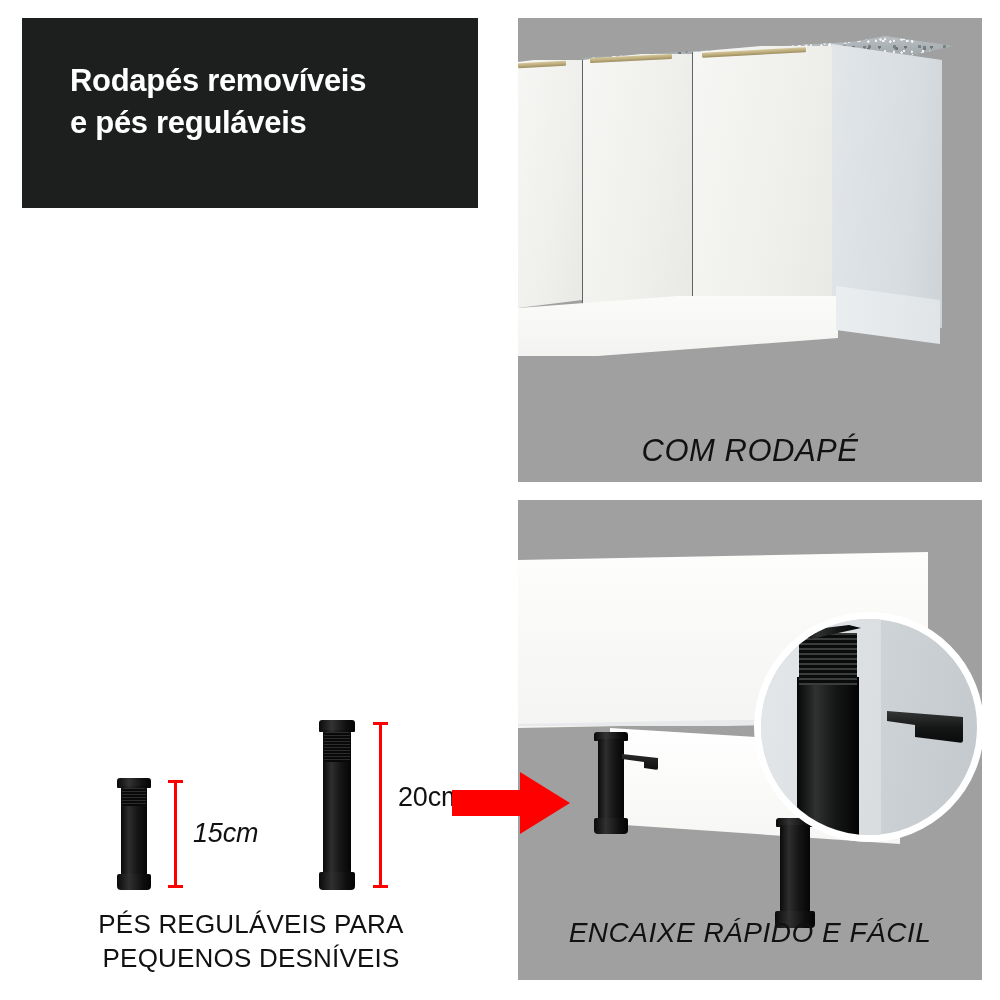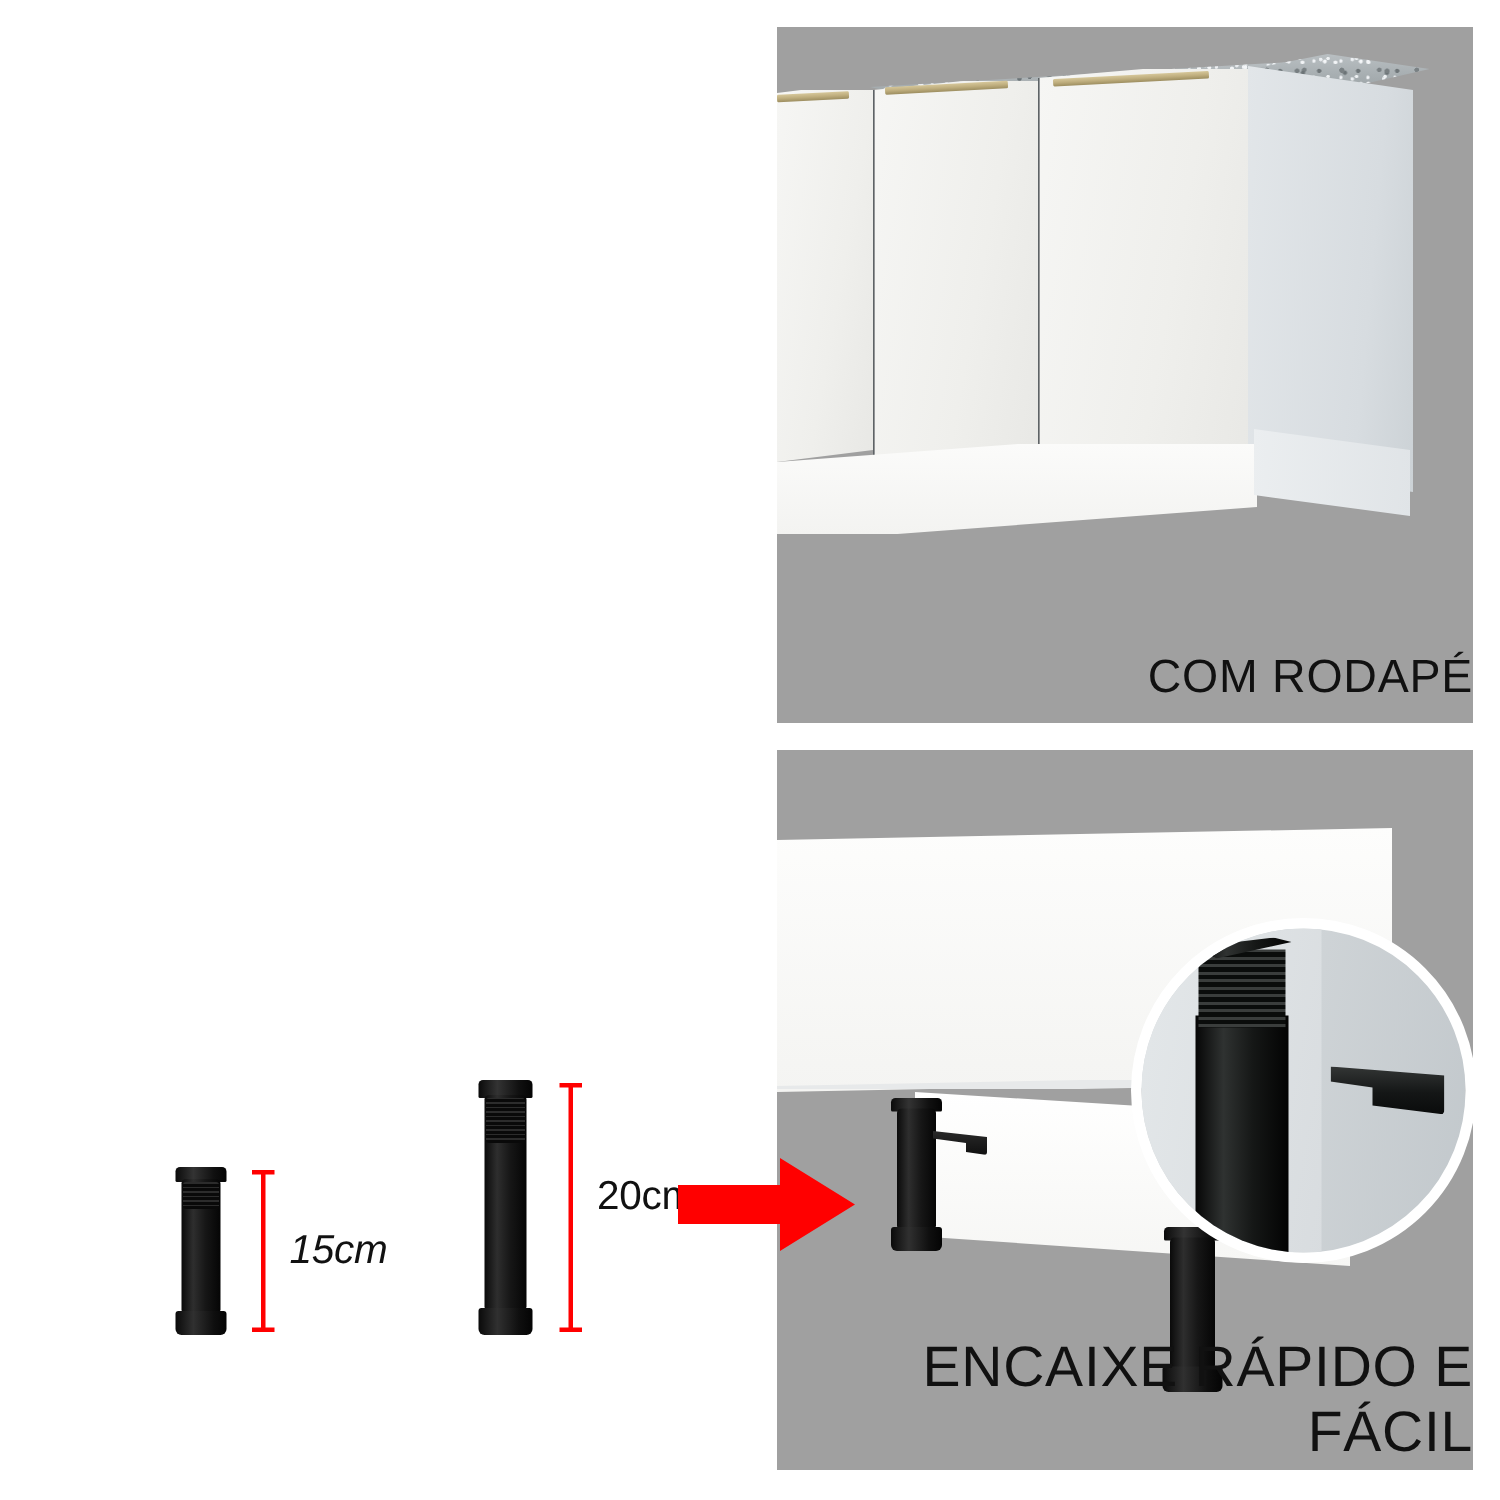--- a/index.html
+++ b/index.html
@@ -44,25 +44,26 @@
   
   .photo-panel {
     position: absolute;
     background: #a0a0a0;
     overflow: hidden;
   }
   .panel-caption {
     position: absolute;
     left: 0;
     width: 100%;
-    text-align: right;
+    text-align: center;
     color: #111111;
     font-size: 31px;
     letter-spacing: 0.5px;
     font-weight: normal;
+    font-style: italic;
   }
 
   
   #panel-sem   { left: 18px;  top: 222px; width: 466px; height: 468px; }
   #panel-com   { left: 518px; top: 18px;  width: 464px; height: 464px; }
   #panel-enc   { left: 518px; top: 500px; width: 464px; height: 480px; }
   #panel-legs  { left: 18px;  top: 700px; width: 466px; height: 290px; background:#ffffff; }
 
   
   .cabinet {
@@ -247,20 +248,24 @@
     position: absolute;
     background: linear-gradient(180deg, #3a3d3c 0%, #141616 60%, #0a0b0b 100%);
     border-radius: 3px;
   }
 </style>
 </head>
 <body>
 
 <div class="stage">
 
+  <div class="title-panel">
+    <div class="title-text">Rodapés removíveis
+e pés reguláveis</div>
+  </div>
 
 
   <div class="photo-panel" id="panel-com">
 
     <div class="cabinet">
       <div class="counter" style="left:60px; top:22px; width:350px; height:30px;
                   clip-path: polygon(2px 18px, 305px 0px, 350px 6px, 56px 30px);"></div>
       <div class="counter" style="left:305px; top:18px; width:130px; height:26px;
                   clip-path: polygon(0px 12px, 62px 0px, 130px 10px, 60px 26px);"></div>
 
@@ -316,21 +321,21 @@
       <div class="mag-shadow" style="left:-10px; top:-10px; width:130px; height:250px;
                   background: linear-gradient(100deg,#e4e8ea 0%, #d8dcdf 100%);"></div>
       <div class="mag-leg" style="left:36px; top:58px; width:62px; height:180px;"></div>
       <div class="mag-thread" style="left:38px; top:14px; width:58px; height:52px;"></div>
       <div class="mag-leg" style="left:38px; top:6px; width:62px; height:14px;
                   clip-path: polygon(0px 6px, 50px 0px, 62px 3px, 12px 14px);"></div>
       <div class="mag-clip" style="left:126px; top:88px; width:76px; height:36px;
                   clip-path: polygon(0px 4px, 76px 10px, 76px 36px, 28px 30px, 28px 18px, 0px 14px);"></div>
     </div>
 
-    <div class="panel-caption" style="top:391px; font-size:38px;">ENCAIXE RÁPIDO E FÁCIL</div>
+    <div class="panel-caption" style="top:417px; font-size:28px;">ENCAIXE RÁPIDO E FÁCIL</div>
   </div>
 
   <div class="photo-panel" id="panel-legs">
 
     <div class="mleg" style="left:103px; top:78px; width:26px; height:112px;">
       <div class="cap" style="height:10px;"></div>
       <div class="shaft" style="top:8px; bottom:14px;"></div>
       <div class="thread" style="top:10px; height:18px;"></div>
       <div class="foot" style="height:16px;"></div>
     </div>
@@ -339,20 +344,22 @@
 
     <div class="mleg" style="left:305px; top:20px; width:28px; height:170px;">
       <div class="cap" style="height:12px;"></div>
       <div class="shaft" style="top:10px; bottom:16px;"></div>
       <div class="thread" style="top:12px; height:30px;"></div>
       <div class="foot" style="height:18px;"></div>
     </div>
     <div class="dim-line" style="left:361px; top:22px; height:166px;"></div>
     <div class="dim-label" style="left:380px; top:82px;">20cm</div>
 
+    <div class="legs-caption" style="top:208px;">PÉS REGULÁVEIS PARA
+PEQUENOS DESNÍVEIS</div>
   </div>
 
   <div class="arrow-wrap">
     <svg width="120" height="66" viewBox="0 0 120 66">
       <polygon points="0,20 68,20 68,2 118,33 68,64 68,46 0,46" fill="#ff0000"></polygon>
     </svg>
   </div>
 
 </div>
 

